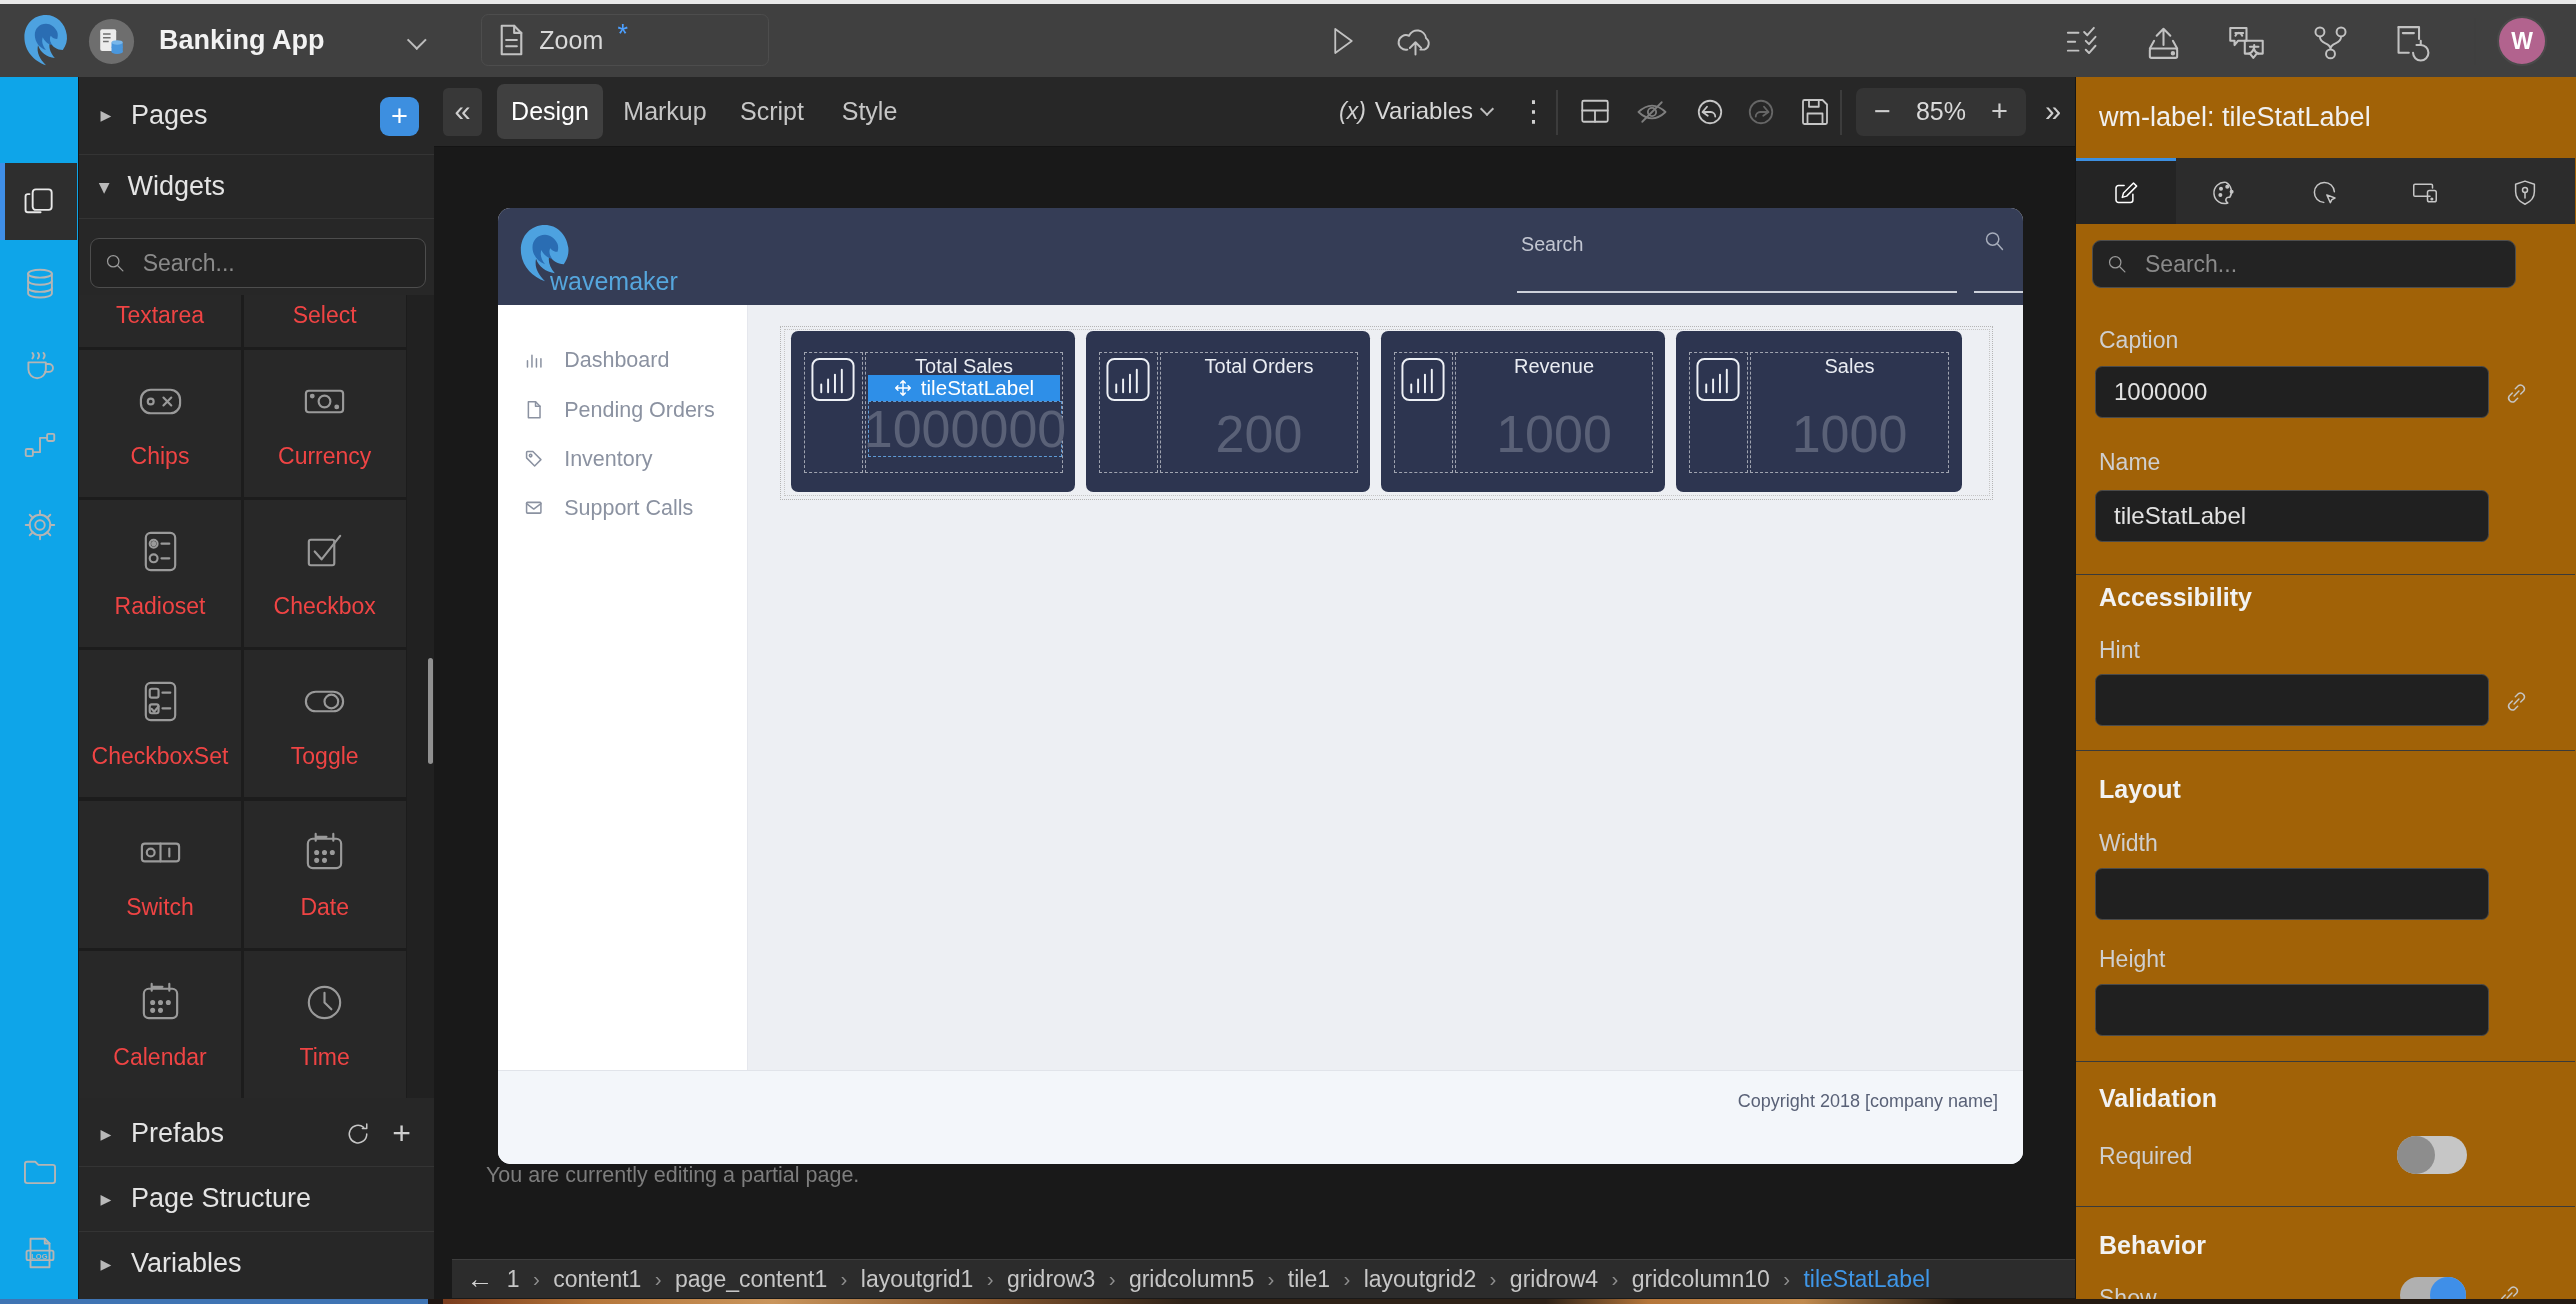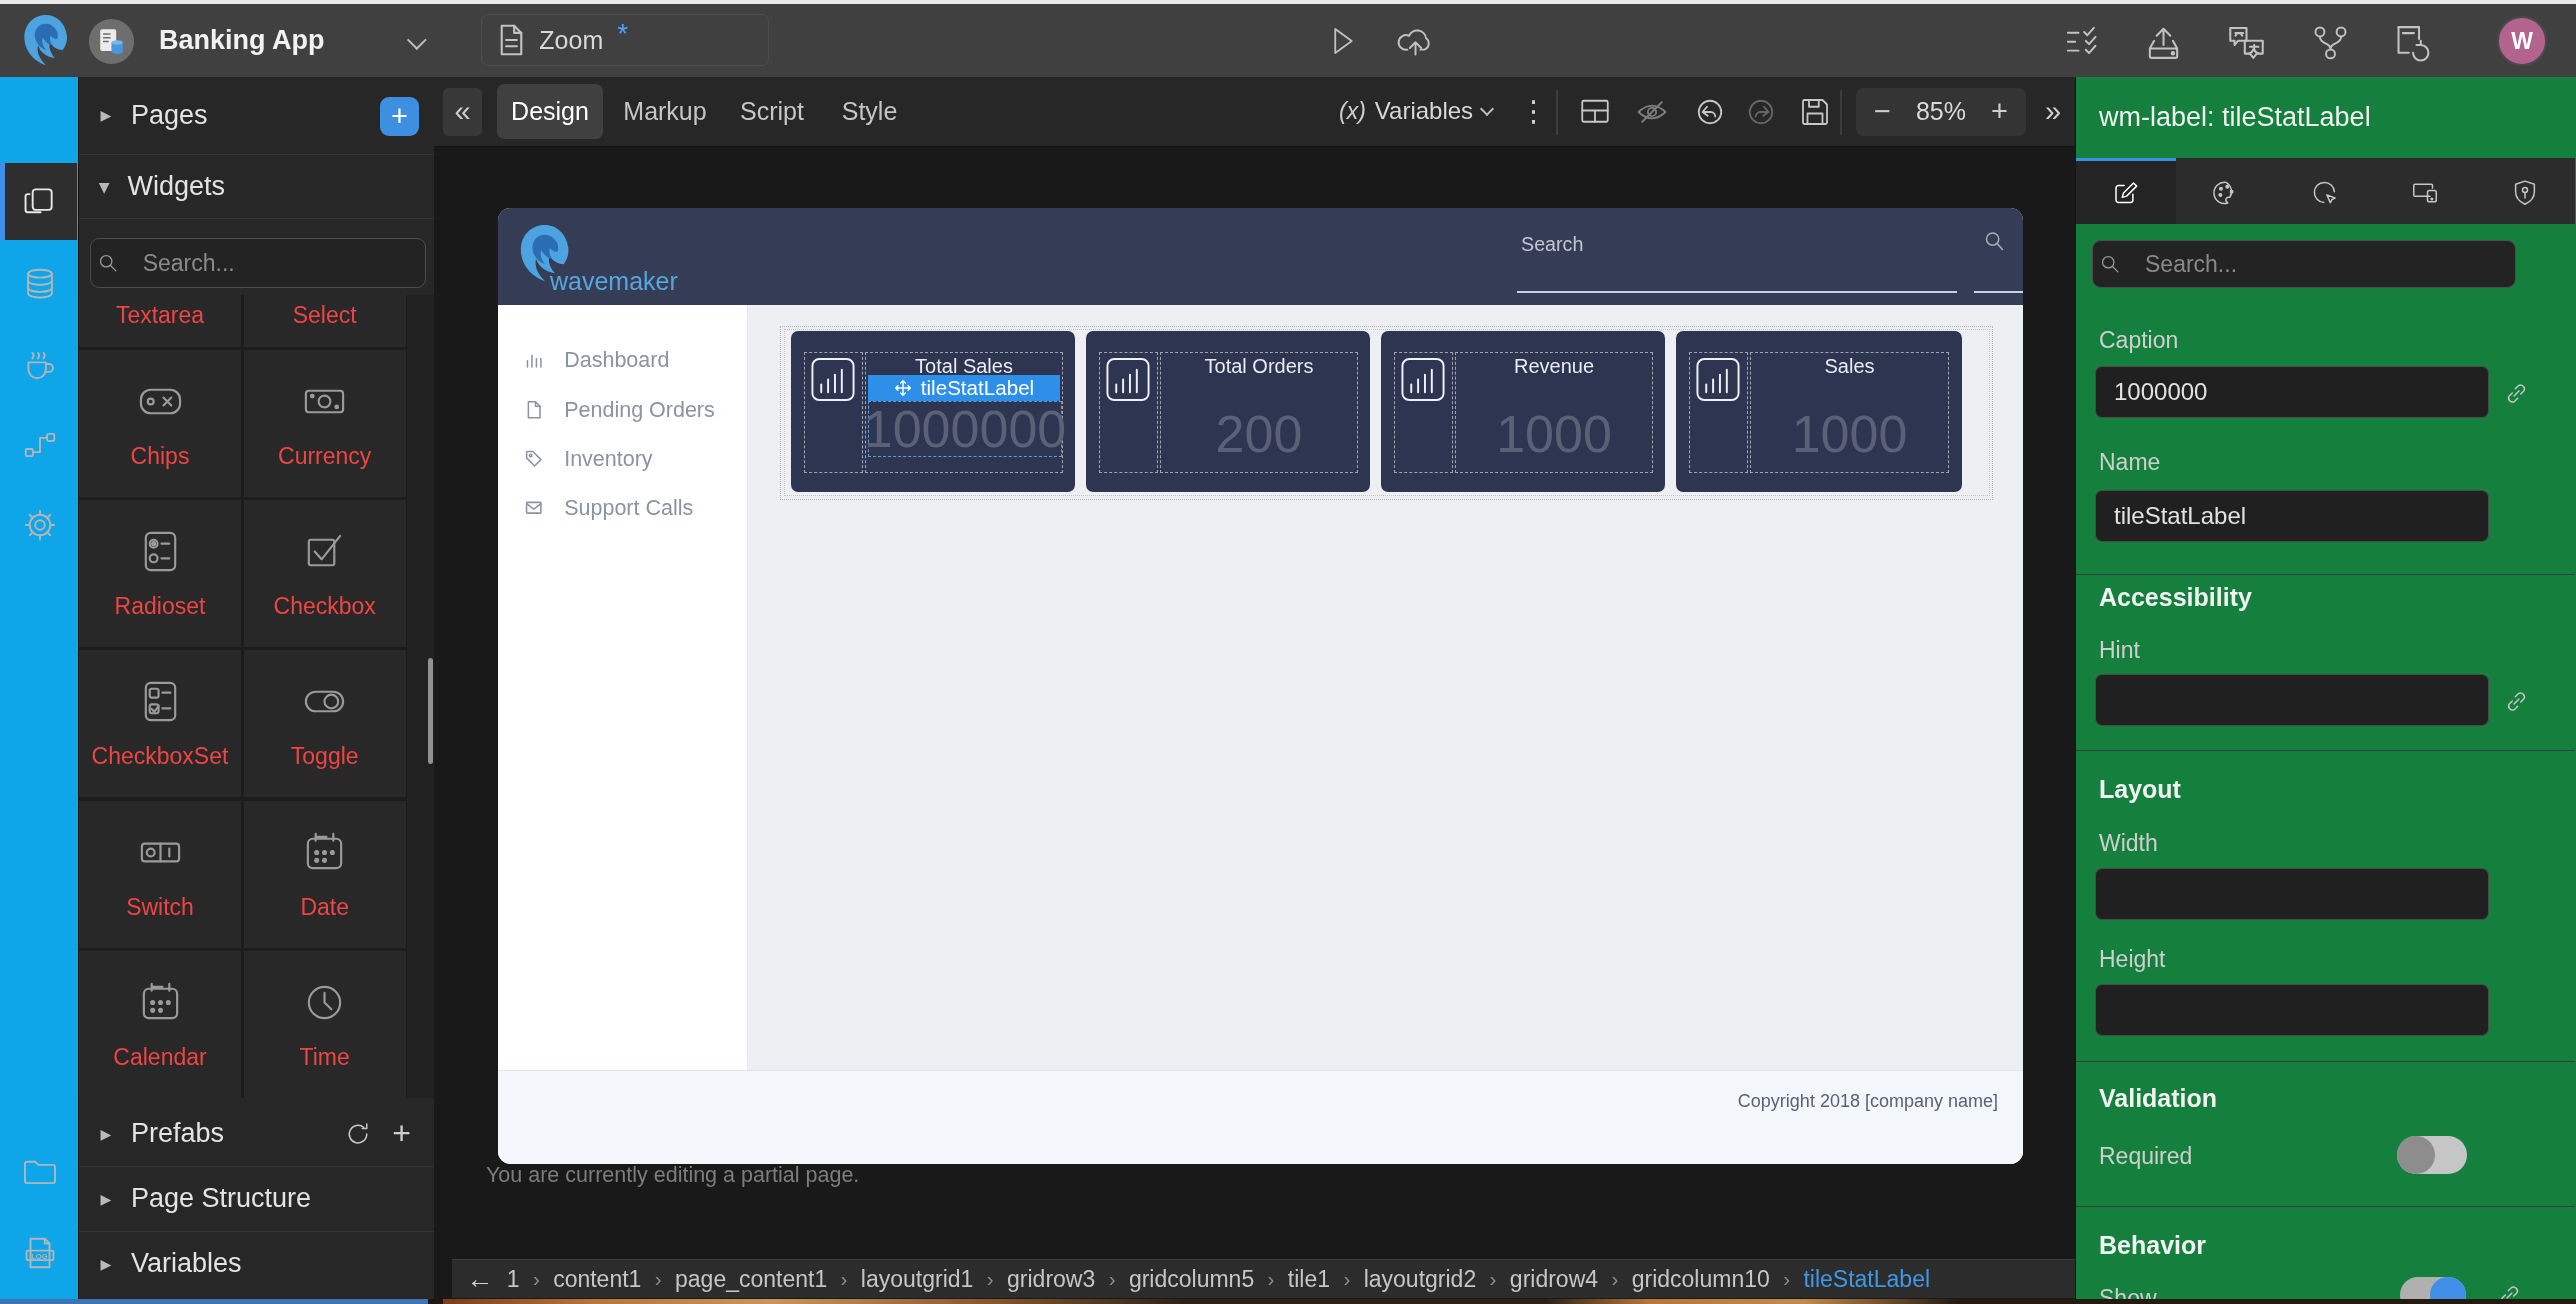--- a/index.html
+++ b/index.html
@@ -28,21 +28,21 @@
   #avatar{left:2497px;top:12.5px;width:50px;height:50px;border-radius:50%;background:#b2638e;border:2.7px solid #4a4a4a;box-sizing:border-box;color:#fff;font-size:23px;font-weight:700;}
   
   #rail{left:0;top:77px;width:79px;height:1227px;background:#0ea5e9;border-right:1.8px solid #161616;box-sizing:border-box;}
   .railactive{left:0;top:86px;width:77px;height:77px;background:#2e2e2e;}
   .railbar{left:0;top:86px;width:4.5px;height:77px;background:#3f8fe8;}
   
   #lp{left:79px;top:77px;width:355px;height:1227px;background:#272727;}
   .sectitle{font-size:27px;color:#e4e4e4;font-weight:500;}
   .tri{font-size:21.5px;color:#b9b9b9;}
   .hr{left:0;width:355px;height:0.9px;background:#343434;}
-  .searchbox{border:1.8px solid #4d4d4d;border-radius:9px;background:#232323;display:flex;align-items:center;gap:20px;padding-left:5px;box-sizing:border-box;}
+  .searchbox{border:1.8px solid #4d4d4d;border-radius:9px;background:#232323;display:flex;align-items:center;gap:13px;padding-left:12px;box-sizing:border-box;}
   .searchbox input{border:none;outline:none;background:transparent;color:#d0d0d0;font-size:23px;font-family:"Liberation Sans",sans-serif;width:70%;}
   .searchbox input::placeholder{color:#8a8a8a;}
   #wgridbg{left:0;top:218px;width:328px;height:803px;background:#1c1c1c;}
   #wstrip{left:328px;top:218px;width:27px;height:803px;background:#212121;}
   .wrow{left:0;width:328px;display:grid;grid-template-columns:162px 162px;gap:2.7px;}
   .wcell{background:#282828;display:flex;flex-direction:column;align-items:center;justify-content:center;gap:18px;}
   .wlabel{font-size:23px;color:#ef4444;}
   .plusbtn{background:#3d8fe0;border-radius:9px;color:#fff;font-size:29px;}
   
   #cv{left:434px;top:77px;width:1641px;height:1227px;background:#191919;}
@@ -65,21 +65,21 @@
   .ttitle{font-size:20px;color:#e9ecf2;text-align:center;}
   .tnum{font-size:52px;color:#5a6177;text-align:center;}
   .sellabel{background:#2e8fe8;display:flex;align-items:center;justify-content:center;gap:9px;color:#fff;font-size:20.6px;}
   #pfoot{left:0;top:862px;width:1525px;height:94px;background:#f3f6fa;border-top:0.9px solid #e1e4ea;box-sizing:border-box;}
   .copyr{font-size:18px;color:#596177;}
   #note{font-size:21.5px;color:#7d7d7d;}
   #crumbs{left:18px;top:1182px;width:1623px;height:39px;background:#2c2c2c;border-top:1.8px solid #3e3e3e;box-sizing:border-box;display:flex;align-items:center;gap:13.4px;padding-left:14.3px;font-size:23px;color:#c6c6c6;}
   .csep{color:#8f8f8f;font-size:20.6px;}
   .clast{color:#3f97e8;}
   
-  #rp{left:2075px;top:77px;width:501px;height:1227px;background:#15803d;border-left:1.8px solid #161616;box-sizing:border-box;}
+  #rp{left:2075px;top:77px;width:501px;height:1227px;background:#a16207;border-left:1.8px solid #161616;box-sizing:border-box;}
   #rptabs{left:0;top:81px;width:499px;height:66px;display:flex;background:#2c2c2c;}
   .rptab{flex:1;display:flex;align-items:center;justify-content:center;border-top:3.6px solid transparent;box-sizing:border-box;}
   .rptabactive{background:#242424;border-top:3.6px solid #3d8fe0;}
   .flabel{font-size:23px;color:#cfcfcf;}
   .fhead{font-size:25px;font-weight:700;color:#f2f2f2;}
   .finput{left:19px;width:394px;height:52px;border:1.8px solid #4a4a4a;border-radius:7.2px;background:#202020;box-sizing:border-box;color:#e2e2e2;font-size:24px;font-family:"Liberation Sans",sans-serif;padding:0 18px;outline:none;}
   .rphr{left:0;width:499px;height:0.9px;background:#3a3a3a;}
   .toggle{border-radius:19.7px;}
   .knob{position:absolute;border-radius:50%;top:0;}
   #bottomstrip{left:0;top:1299px;width:2576px;height:5.4px;background:linear-gradient(90deg,#3f74b3 0,#3f74b3 16.6%,#201612 16.6%,#201612 17.2%,#7a3c1d 17.2%,#b5763a 23%,#c9955c 30%,#8a5a30 38%,#2e2218 46%,#2e2218 60%,#b5763a 64%,#c08a4e 70%,#241a12 76%,#241a12 100%);}

